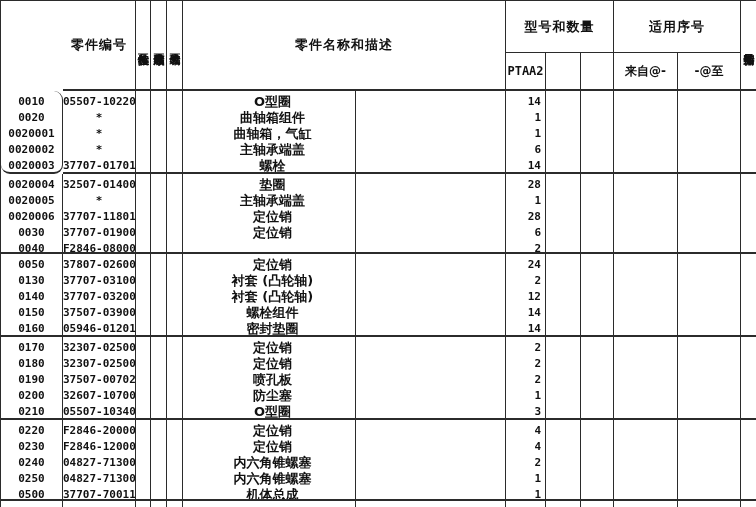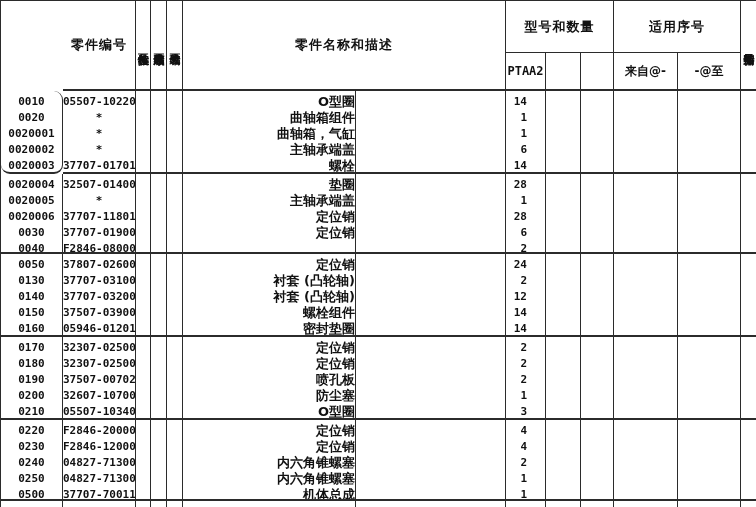--- a/index.html
+++ b/index.html
@@ -27,22 +27,22 @@
   .hbot{border-bottom:2px solid var(--bd);}
   .vcell{display:flex;align-items:center;justify-content:center;padding:0;}
   .vtext{writing-mode:vertical-rl;text-orientation:upright;font-size:11px;line-height:13px;letter-spacing:0;font-weight:600;}
   .sub{font-size:12px;letter-spacing:0;}
   .mono{font-family:"DejaVu Sans Mono",monospace;font-weight:600;}
   
   .body{padding-top:3px;border-bottom:2px solid var(--bd);}
   .ln{height:16px;line-height:16px;font-size:13px;white-space:nowrap;font-weight:600;}
   .c-ref{text-align:center;}
   .c-part{text-align:center;}
-  .c-desc{padding-left:7px;text-align:right;}
-  .c-qty{text-align:right;padding-right:18px;}
+  .c-desc{padding-left:7px;text-align:center;}
+  .c-qty{text-align:right;padding-right:4px;}
   .c-ref .ln,.c-part .ln,.c-qty .ln{font-family:"DejaVu Sans Mono",monospace;font-size:11px;font-weight:600;}
   .partial{border-bottom:none;}
 </style>
 </head>
 <body>
 
 <div class="grid" id="grid">
 
   <div class="cell hc hbot" style="grid-column:2;grid-row:1/3">零件编号</div>
   <div class="cell vcell hbot" style="grid-column:3;grid-row:1/3">

